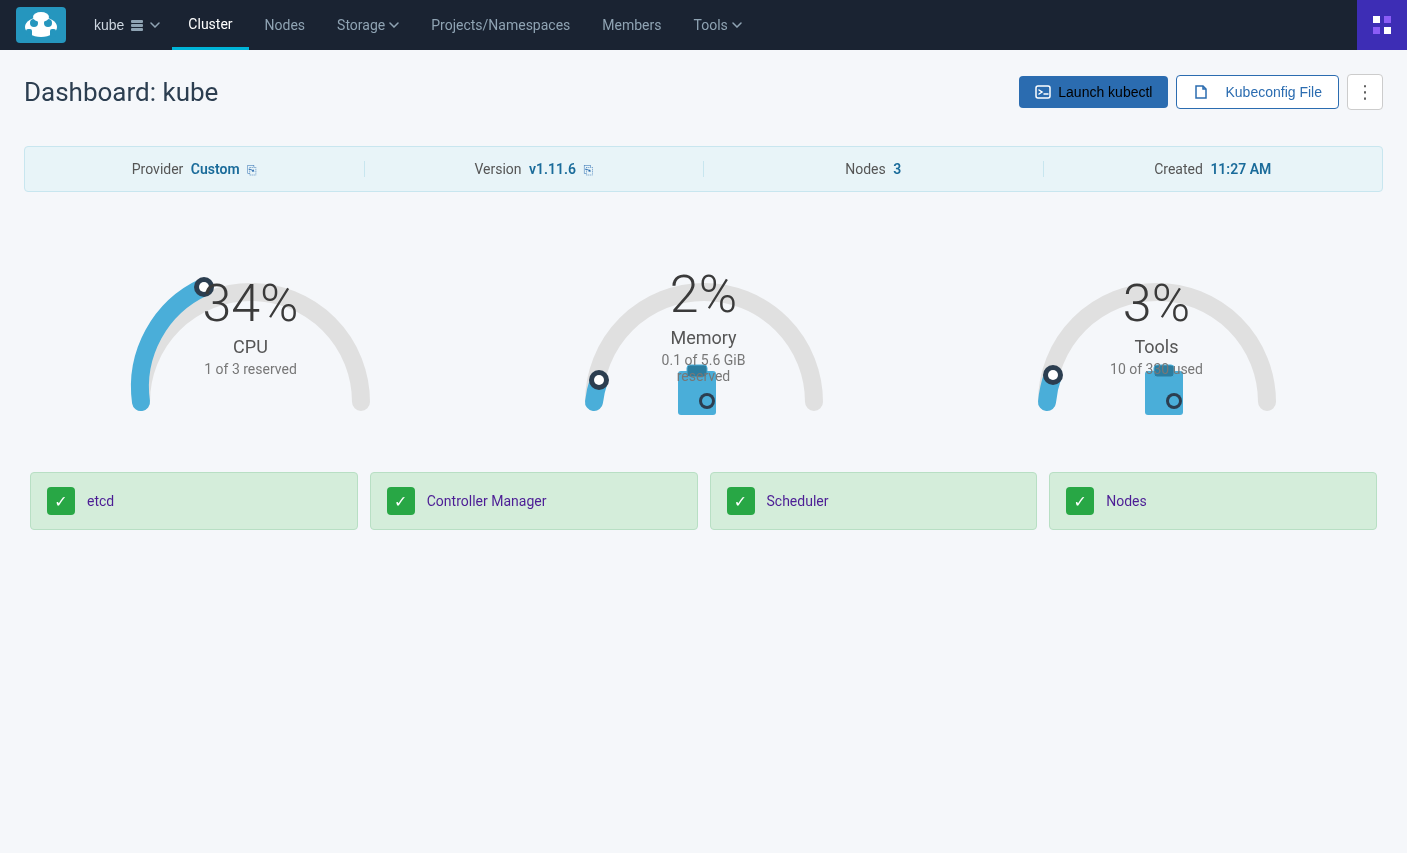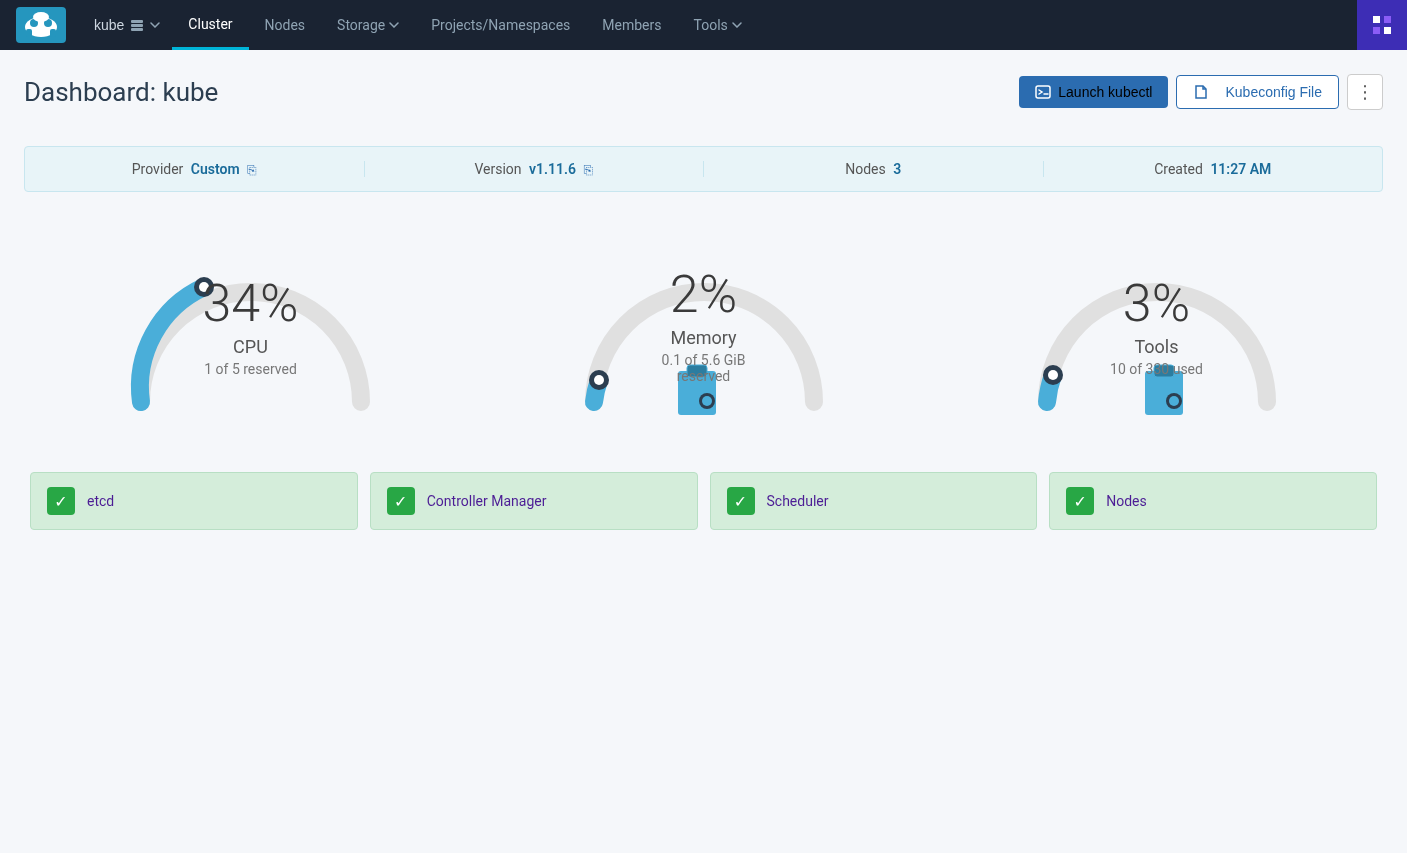--- a/index.html
+++ b/index.html
@@ -366,21 +366,21 @@
           <path d="M 30 170 A 110 110 0 1 1 250 170" fill="none" stroke="#e0e0e0" stroke-width="18" stroke-linecap="round"></path>
 
           <path d="M 30 170 A 110 110 0 0 1 93 55" fill="none" stroke="#4aaed9" stroke-width="18" stroke-linecap="round"></path>
 
           <circle cx="93" cy="55" r="10" fill="#2c3e50"></circle>
           <circle cx="93" cy="55" r="5" fill="#fff"></circle>
         </svg>
         <div class="gauge-center-text">
           <div class="gauge-percent">34%</div>
           <div class="gauge-label">CPU</div>
-          <div class="gauge-sublabel">1 of 5 reserved</div>
+          <div class="gauge-sublabel">1 of 3 reserved</div>
         </div>
       </div>
     </div>
 
     <div class="gauge-container">
       <div class="gauge-svg-wrapper">
         <svg width="280" height="200" viewBox="0 0 280 200">
 
           <path d="M 30 170 A 110 110 0 1 1 250 170" fill="none" stroke="#e0e0e0" stroke-width="18" stroke-linecap="round"></path>
 

